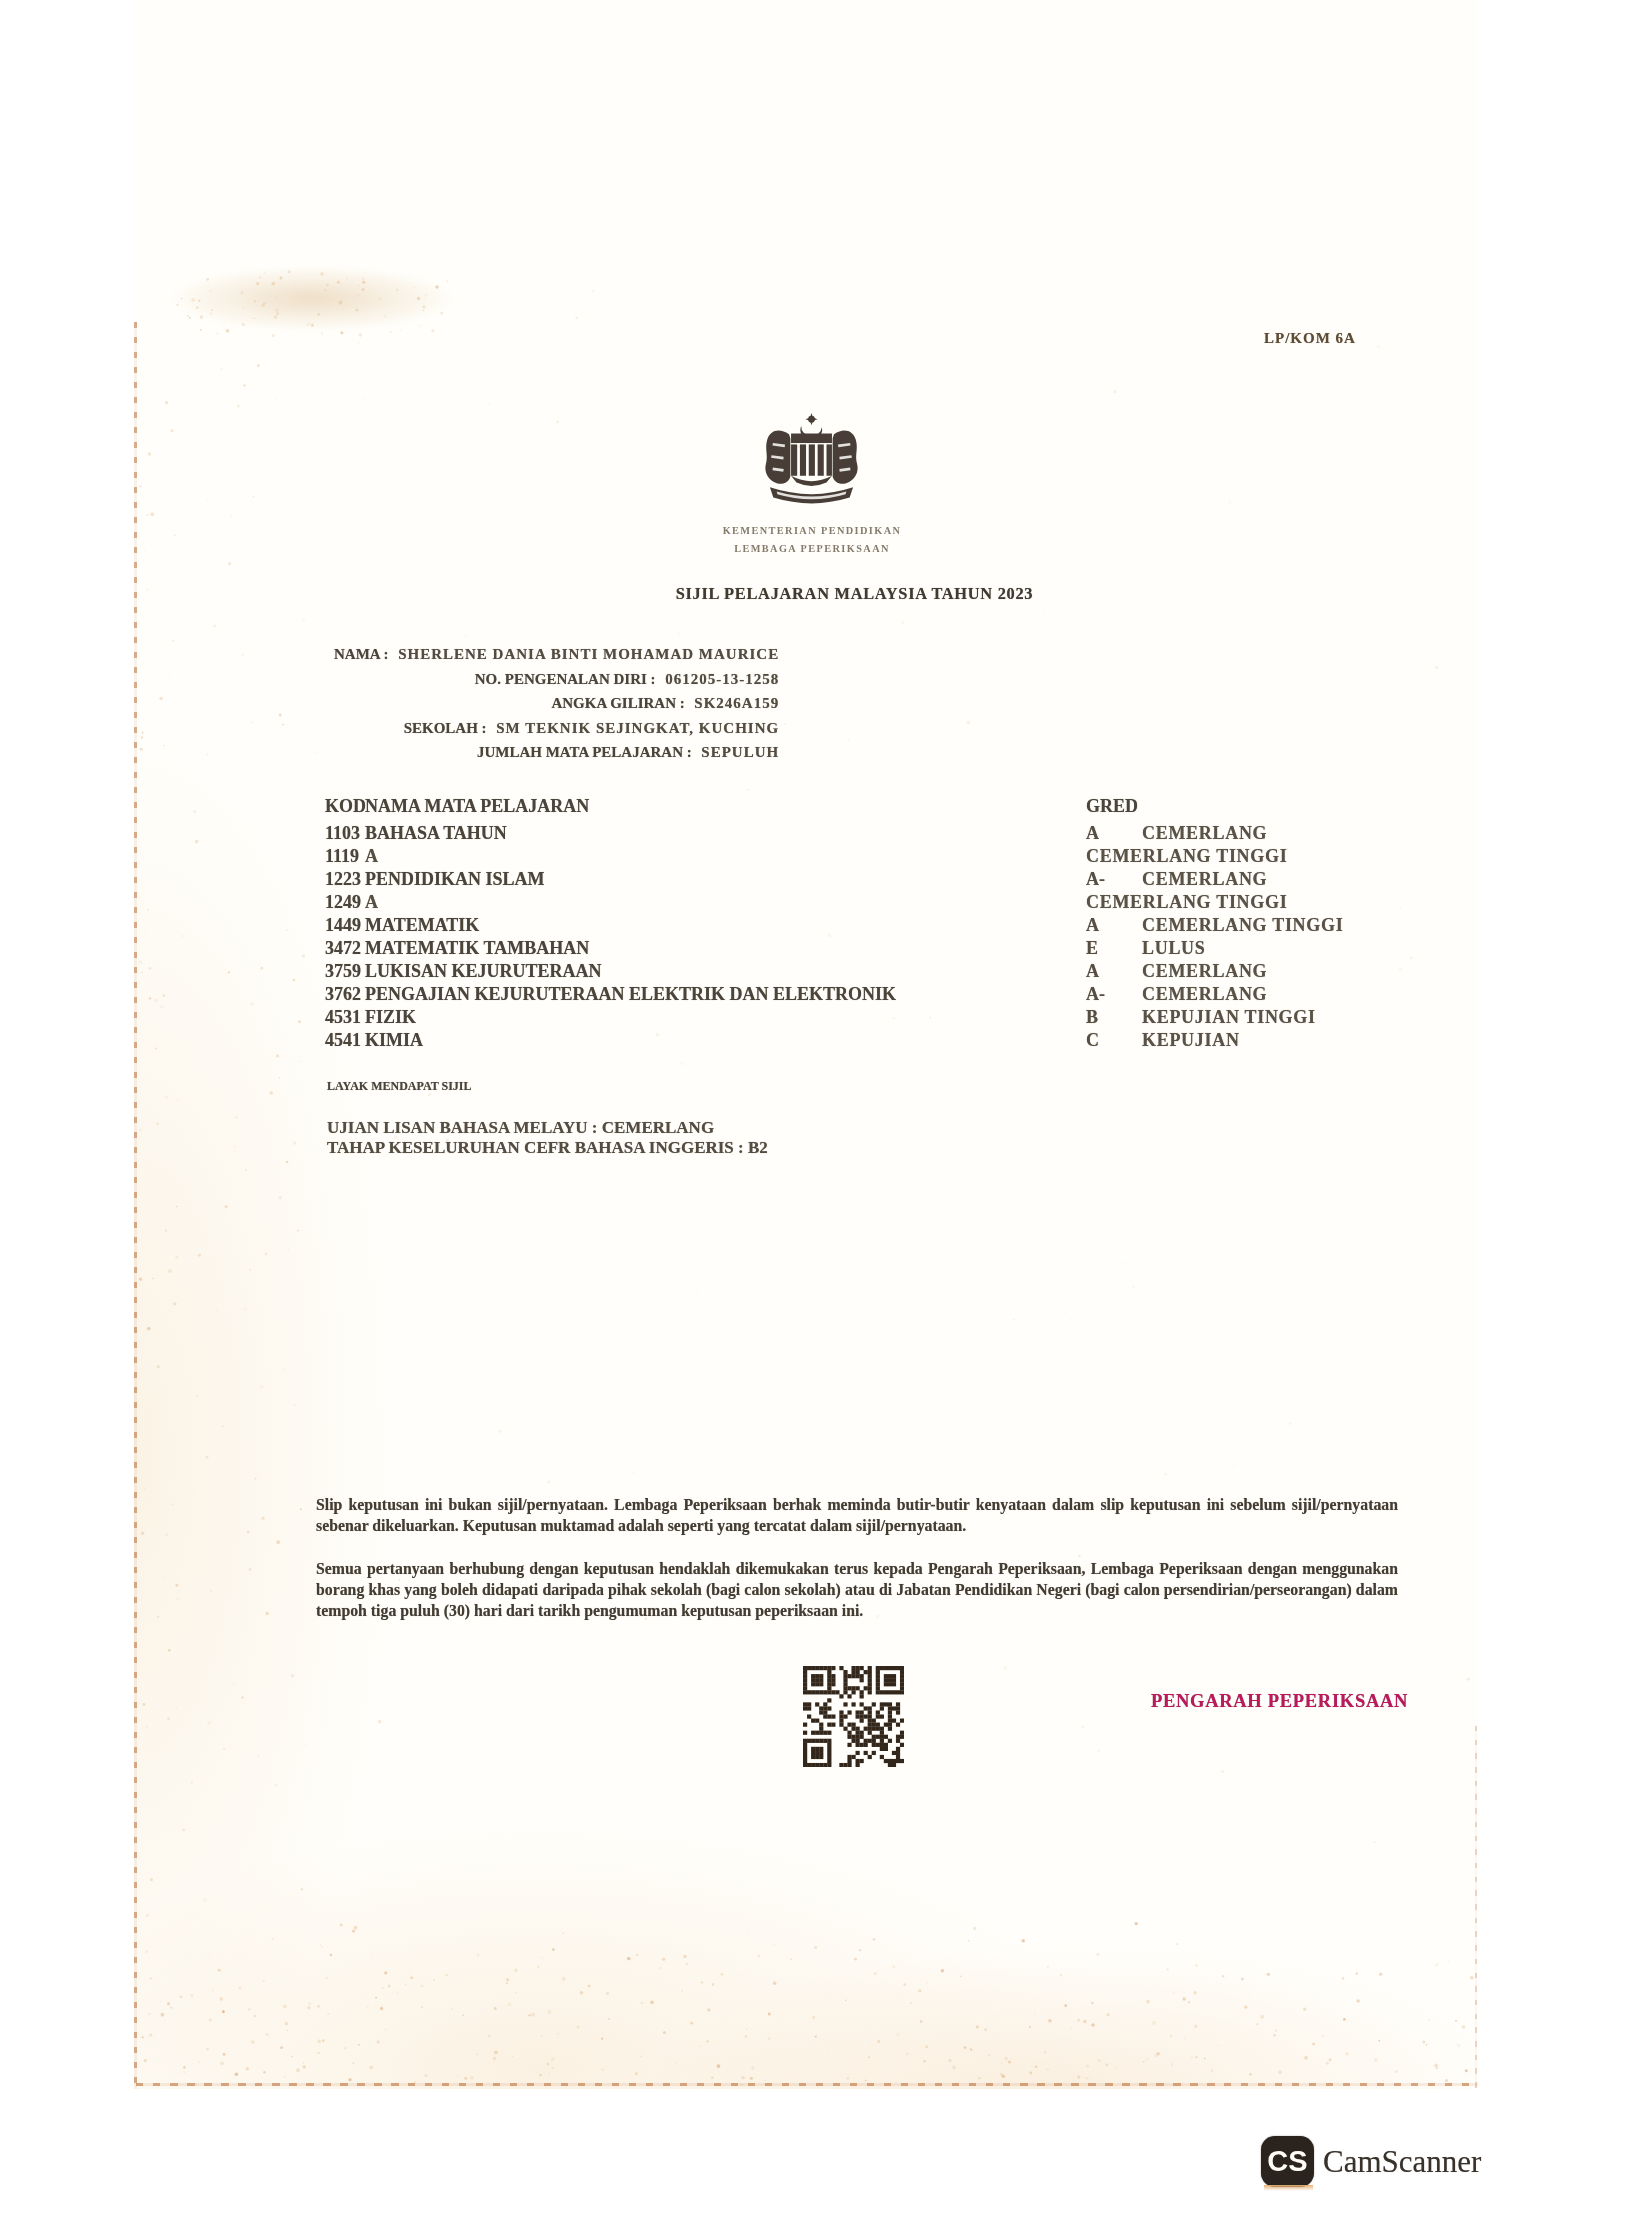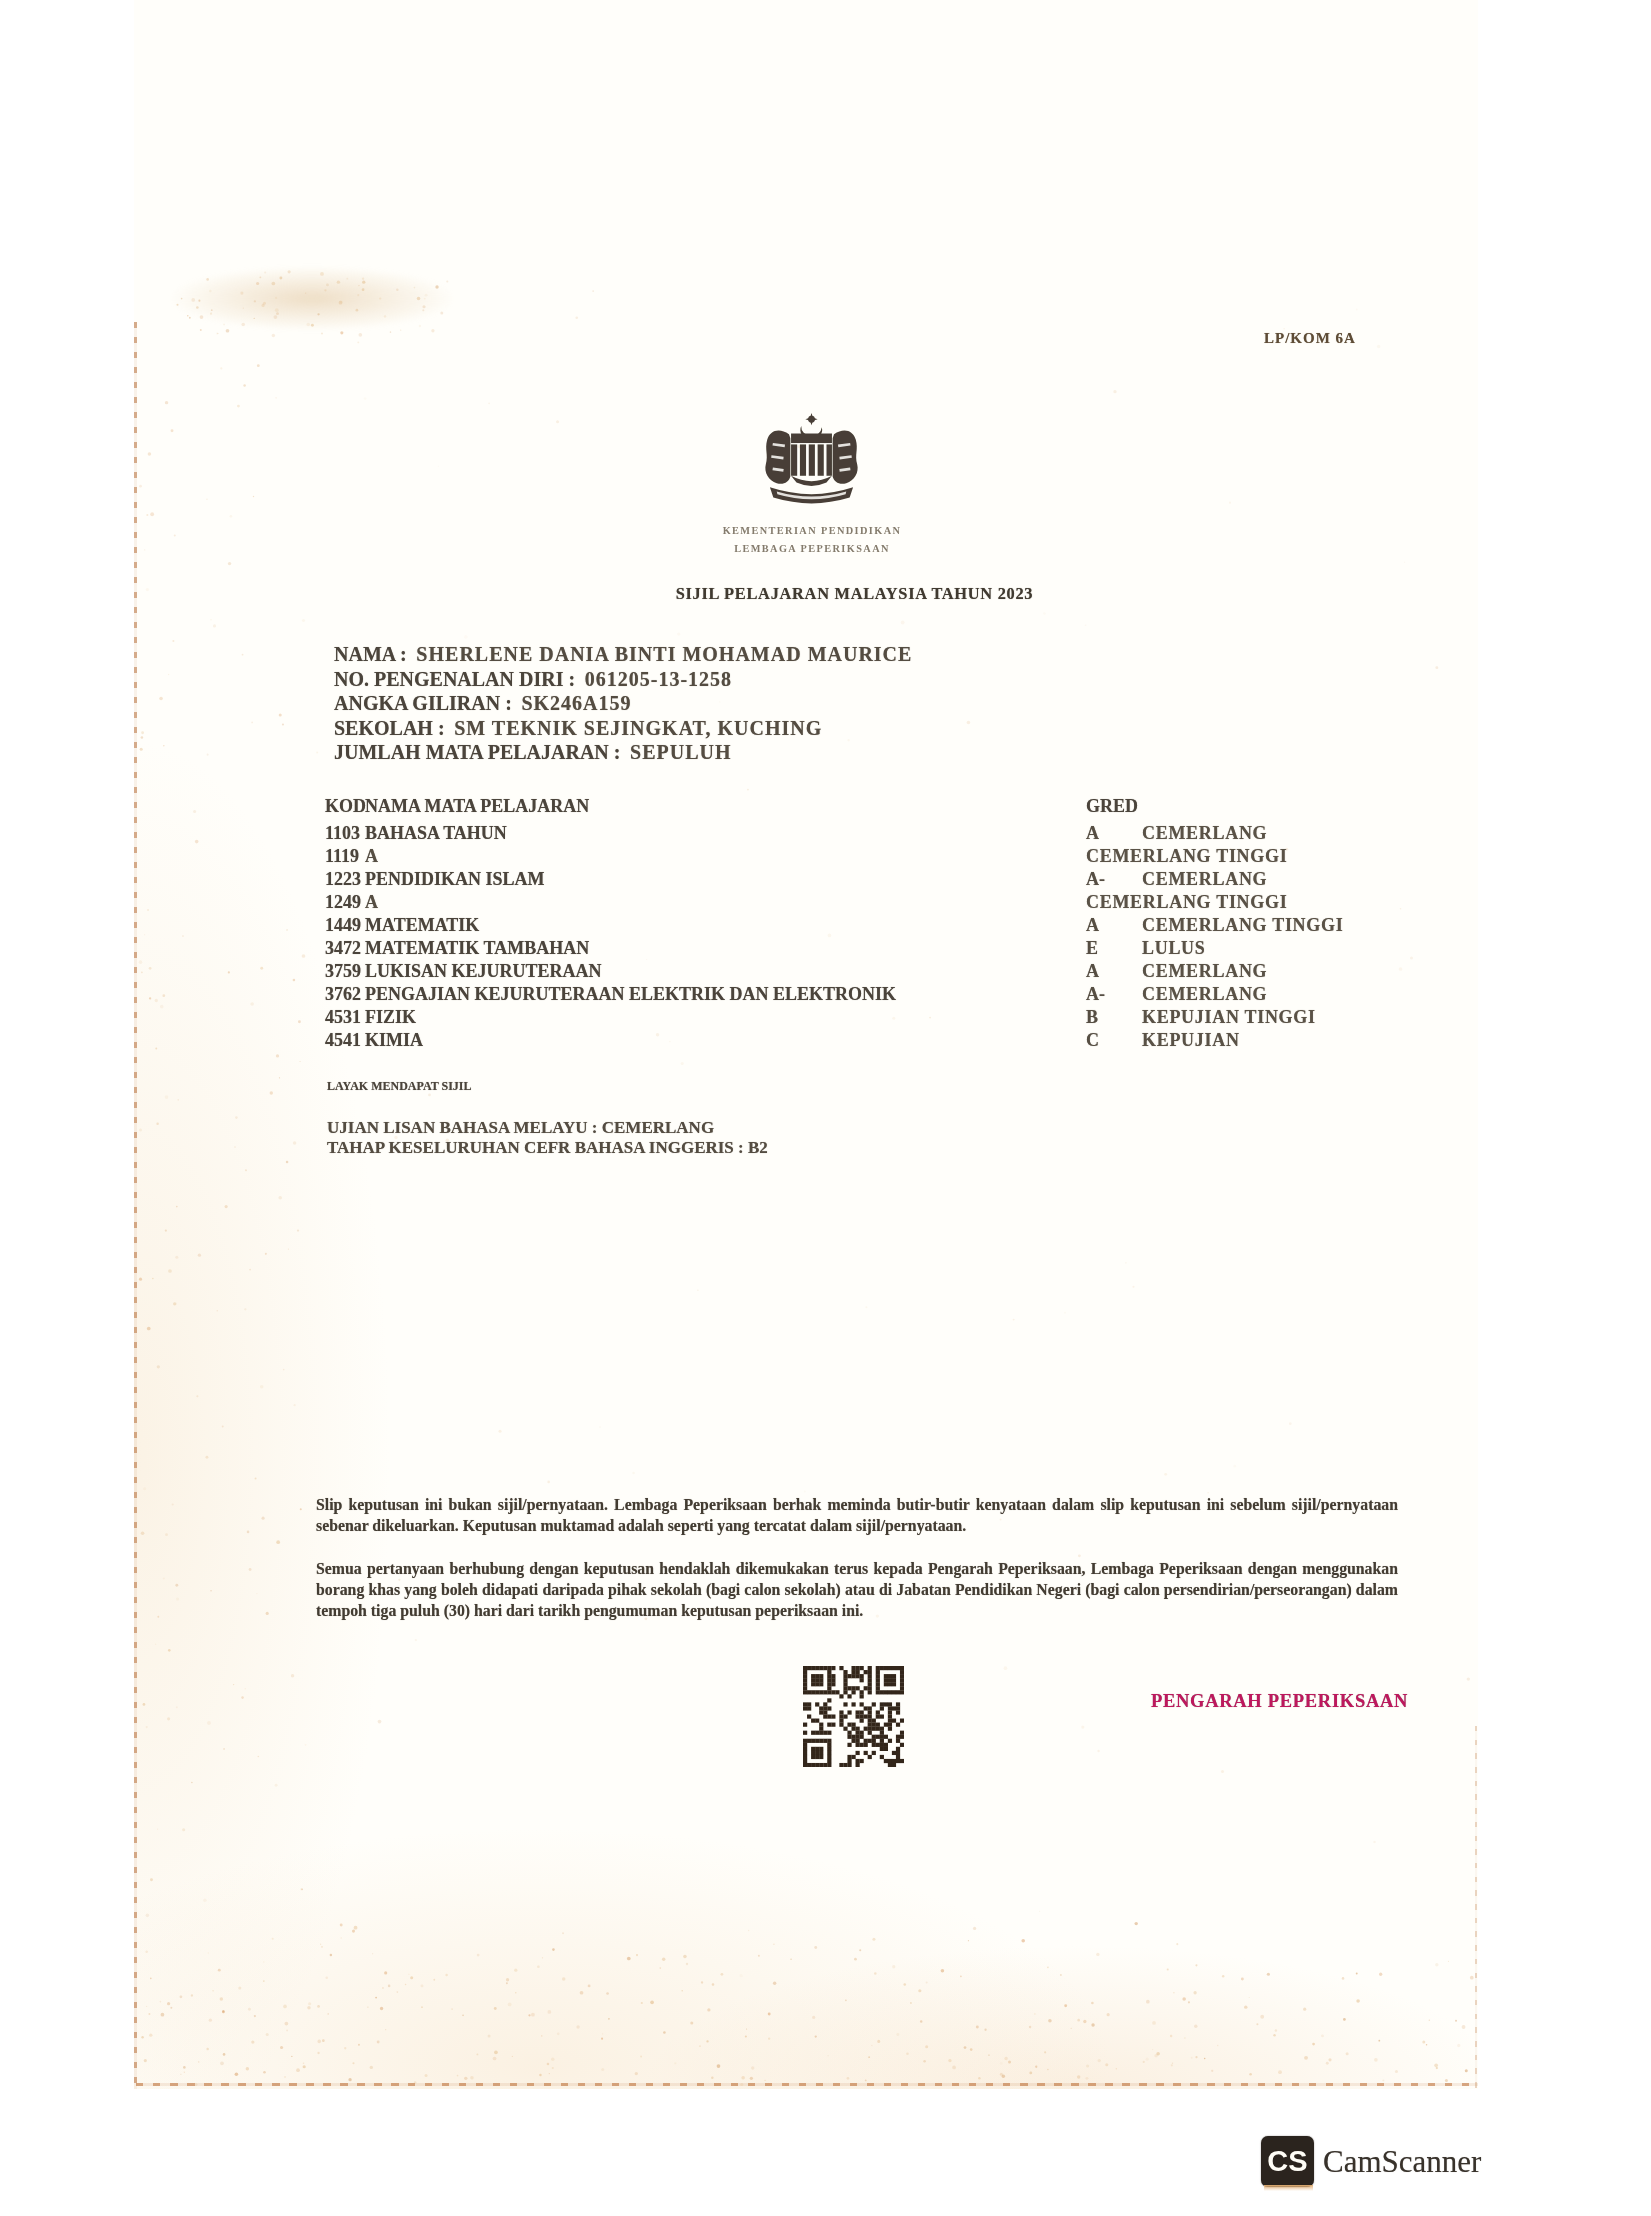--- a/index.html
+++ b/index.html
@@ -37,40 +37,40 @@
     background:radial-gradient(closest-side, rgba(225,198,157,.55), rgba(225,198,157,0));
     filter:blur(2.1px);
   }
   
   .ink{color:#4b443b;text-shadow:0 0 0.8px rgba(75,68,59,.6);white-space:nowrap;}
   .form-code{left:1264px;top:330px;font-size:15px;font-weight:bold;letter-spacing:1px;color:#5e4c36;text-shadow:0 0 0.7px rgba(94,76,54,.6);}
   .crest{left:759px;top:411px;width:105px;height:105px;}
   .crest-cap{left:675px;width:274px;text-align:center;font-size:10.3px;letter-spacing:1.4px;color:#847b6c;filter:blur(0.3px);font-weight:bold;}
   .cap1{top:525px;} .cap2{top:543px;}
   .title{left:615px;top:584px;width:479px;text-align:center;font-size:16.4px;font-weight:bold;letter-spacing:0.7px;color:#403a30;text-shadow:0 0 0.8px rgba(64,58,48,.65);}
-  .info{left:334px;top:642px;font-size:20px;font-weight:bold;line-height:24.5px;}
+  .info{left:334px;top:642px;font-size:15px;font-weight:bold;line-height:24.5px;text-align:right;}
   .info .lbl{display:inline-block;margin-right:9.6px;}
   .info .val{letter-spacing:1px;color:#544c41;}
   
   .results{left:325px;top:796px;font-size:18px;font-weight:bold;}
   .r-row{display:grid;grid-template-columns:40px 721px 56px 1fr;align-items:start;height:23px;}
   .r-head{height:27px;}
   .r-row .gr{color:#564e42;}
   .r-row .ds{color:#5a5246;letter-spacing:0.7px;}
   .layak{left:327px;top:1079px;font-size:12px;font-weight:bold;}
   .ujian{left:327px;top:1118px;font-size:17px;font-weight:bold;color:#544c41;text-align:center;}
   .tahap{left:327px;top:1138px;font-size:17px;font-weight:bold;color:#544c41;}
   .para{left:316px;width:1082px;font-size:15.8px;font-weight:bold;line-height:21px;text-align:justify;color:#433c32;text-shadow:0 0 0.7px rgba(67,60,50,.55);white-space:normal;}
   .para1{top:1494px;}
   .para2{top:1558px;}
   .qr{left:803px;top:1666px;width:101px;height:101px;}
   .pengarah{left:1151px;top:1691px;font-size:18.5px;font-weight:bold;letter-spacing:0.7px;color:#be185d;text-shadow:0 0 0.7px rgba(60,53,43,.6);}
   
   .cs-badge{
-    left:1261px;top:2136px;width:53px;height:51px;border-radius:7px;
+    left:1261px;top:2136px;width:53px;height:51px;border-radius:14px;
     background:#2b241e;display:flex;align-items:center;justify-content:center;
     font-family:"Liberation Sans","DejaVu Sans",sans-serif;font-weight:bold;font-size:29px;color:#fffdf6;
     box-shadow:0 0 1.4px rgba(43,36,30,.6);
   }
   .cs-badge-shadow{left:1264px;top:2185px;width:49px;height:6.2px;background:linear-gradient(to bottom,#e5b176,rgba(229,177,118,0));filter:blur(0.7px);}
   .cs-name{left:1323px;top:2144px;font-size:31px;color:#38322b;text-shadow:0 0 0.7px rgba(56,50,43,.5);}
 </style>
 </head>
 <body>
 

